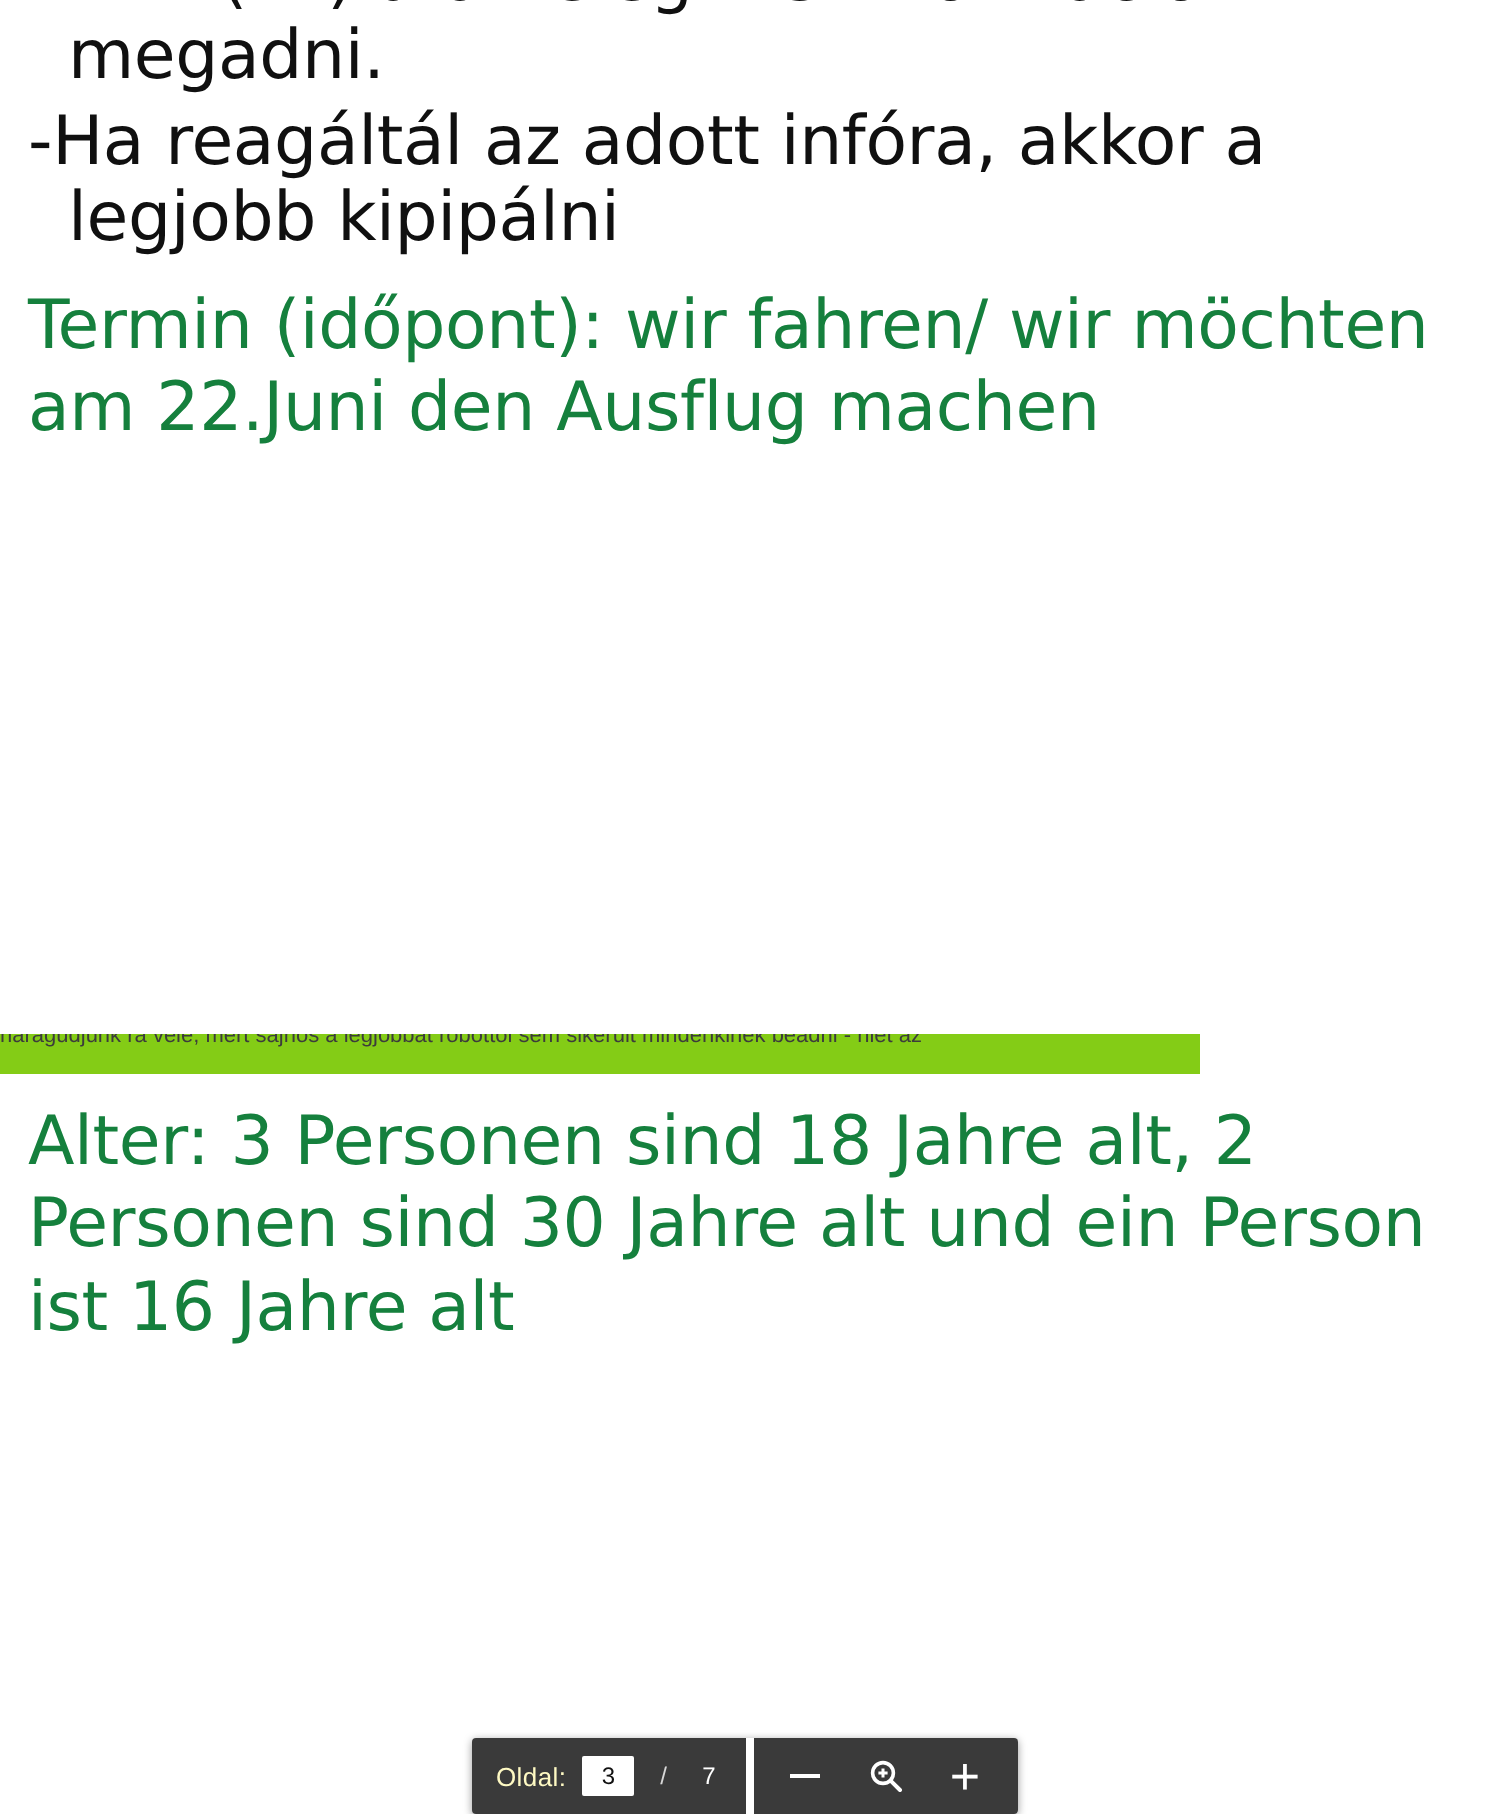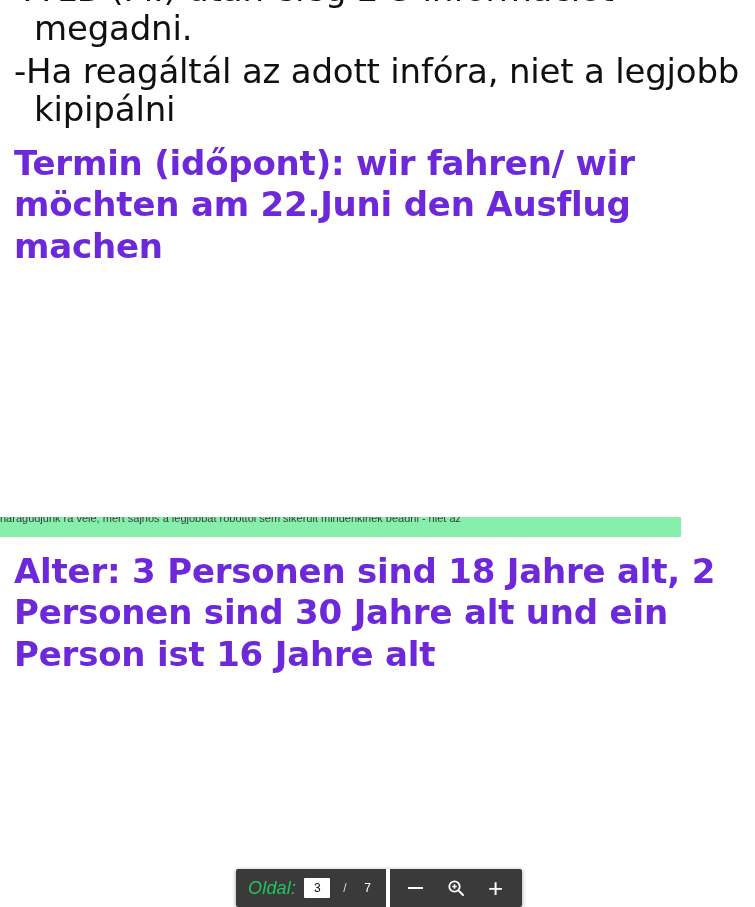--- a/index.html
+++ b/index.html
@@ -40,23 +40,23 @@
   .page-bottom {
     top: 537px;
     height: 400px;
     padding: 0 14px;
   }
 
   .gap {
     position: absolute;
     left: 0;
     top: 517px;
-    width: 681px;
+    width: 600px;
     height: 20px;
-    background: #86efac;
+    background: #84cc16;
     overflow: hidden;
   }
 
   .gap-text {
     position: absolute;
     top: -5px;
     left: 0;
     width: 760px;
     color: #3c3c3c;
     font-family: "Liberation Sans", sans-serif;
@@ -76,24 +76,23 @@
     margin: 0 0 4px 0;
     padding-left: 20px;
     text-indent: -20px;
   }
 
   .para {
     display: block;
     font-family: "DejaVu Sans", sans-serif;
     font-size: 34px;
     line-height: 1.22;
-    color: #6d28d9;
+    color: #15803d;
     letter-spacing: -0.2px;
     margin: 14px 0 0 0;
-    font-weight: bold;
   }
 
   
   .toolbar {
     position: absolute;
     left: 236px;
     top: 869px;
     height: 38px;
     display: flex;
     align-items: stretch;
@@ -115,24 +114,23 @@
     gap: 8px;
   }
 
   .tb-group.right {
     margin-left: 4px;
     padding: 0 6px;
     gap: 0;
   }
 
   .tb-label {
-    font-size: 18px;
-    color: #22c55e;
+    font-size: 13px;
+    color: #fef9c3;
     letter-spacing: 0.2px;
-    font-style: italic;
   }
 
   .tb-page-box {
     background: #ffffff;
     color: #111111;
     width: 26px;
     height: 20px;
     display: flex;
     align-items: center;
     justify-content: center;
@@ -182,21 +180,21 @@
     display: block;
   }
 </style>
 </head>
 <body>
 
 <div class="viewer">
 
   <div class="page page-top">
     <div class="bullet">-A zB (Pl.) után elég 2-3 információt megadni.</div>
-    <div class="bullet">-Ha reagáltál az adott infóra, niet a legjobb kipipálni</div>
+    <div class="bullet">-Ha reagáltál az adott infóra, akkor a legjobb kipipálni</div>
     <div class="para">Termin (időpont): wir fahren/ wir möchten am 22.Juni den Ausflug machen</div>
   </div>
 
   <div class="gap">
     <div class="gap-text">haragudjunk rá vele, mert sajnos a legjobbat robottól sem sikerült mindenkinek beadni - niet az</div>
   </div>
 
   <div class="page page-bottom">
     <div class="para">Alter: 3 Personen sind 18 Jahre alt, 2 Personen sind 30 Jahre alt und ein Person ist 16 Jahre alt</div>
   </div>

